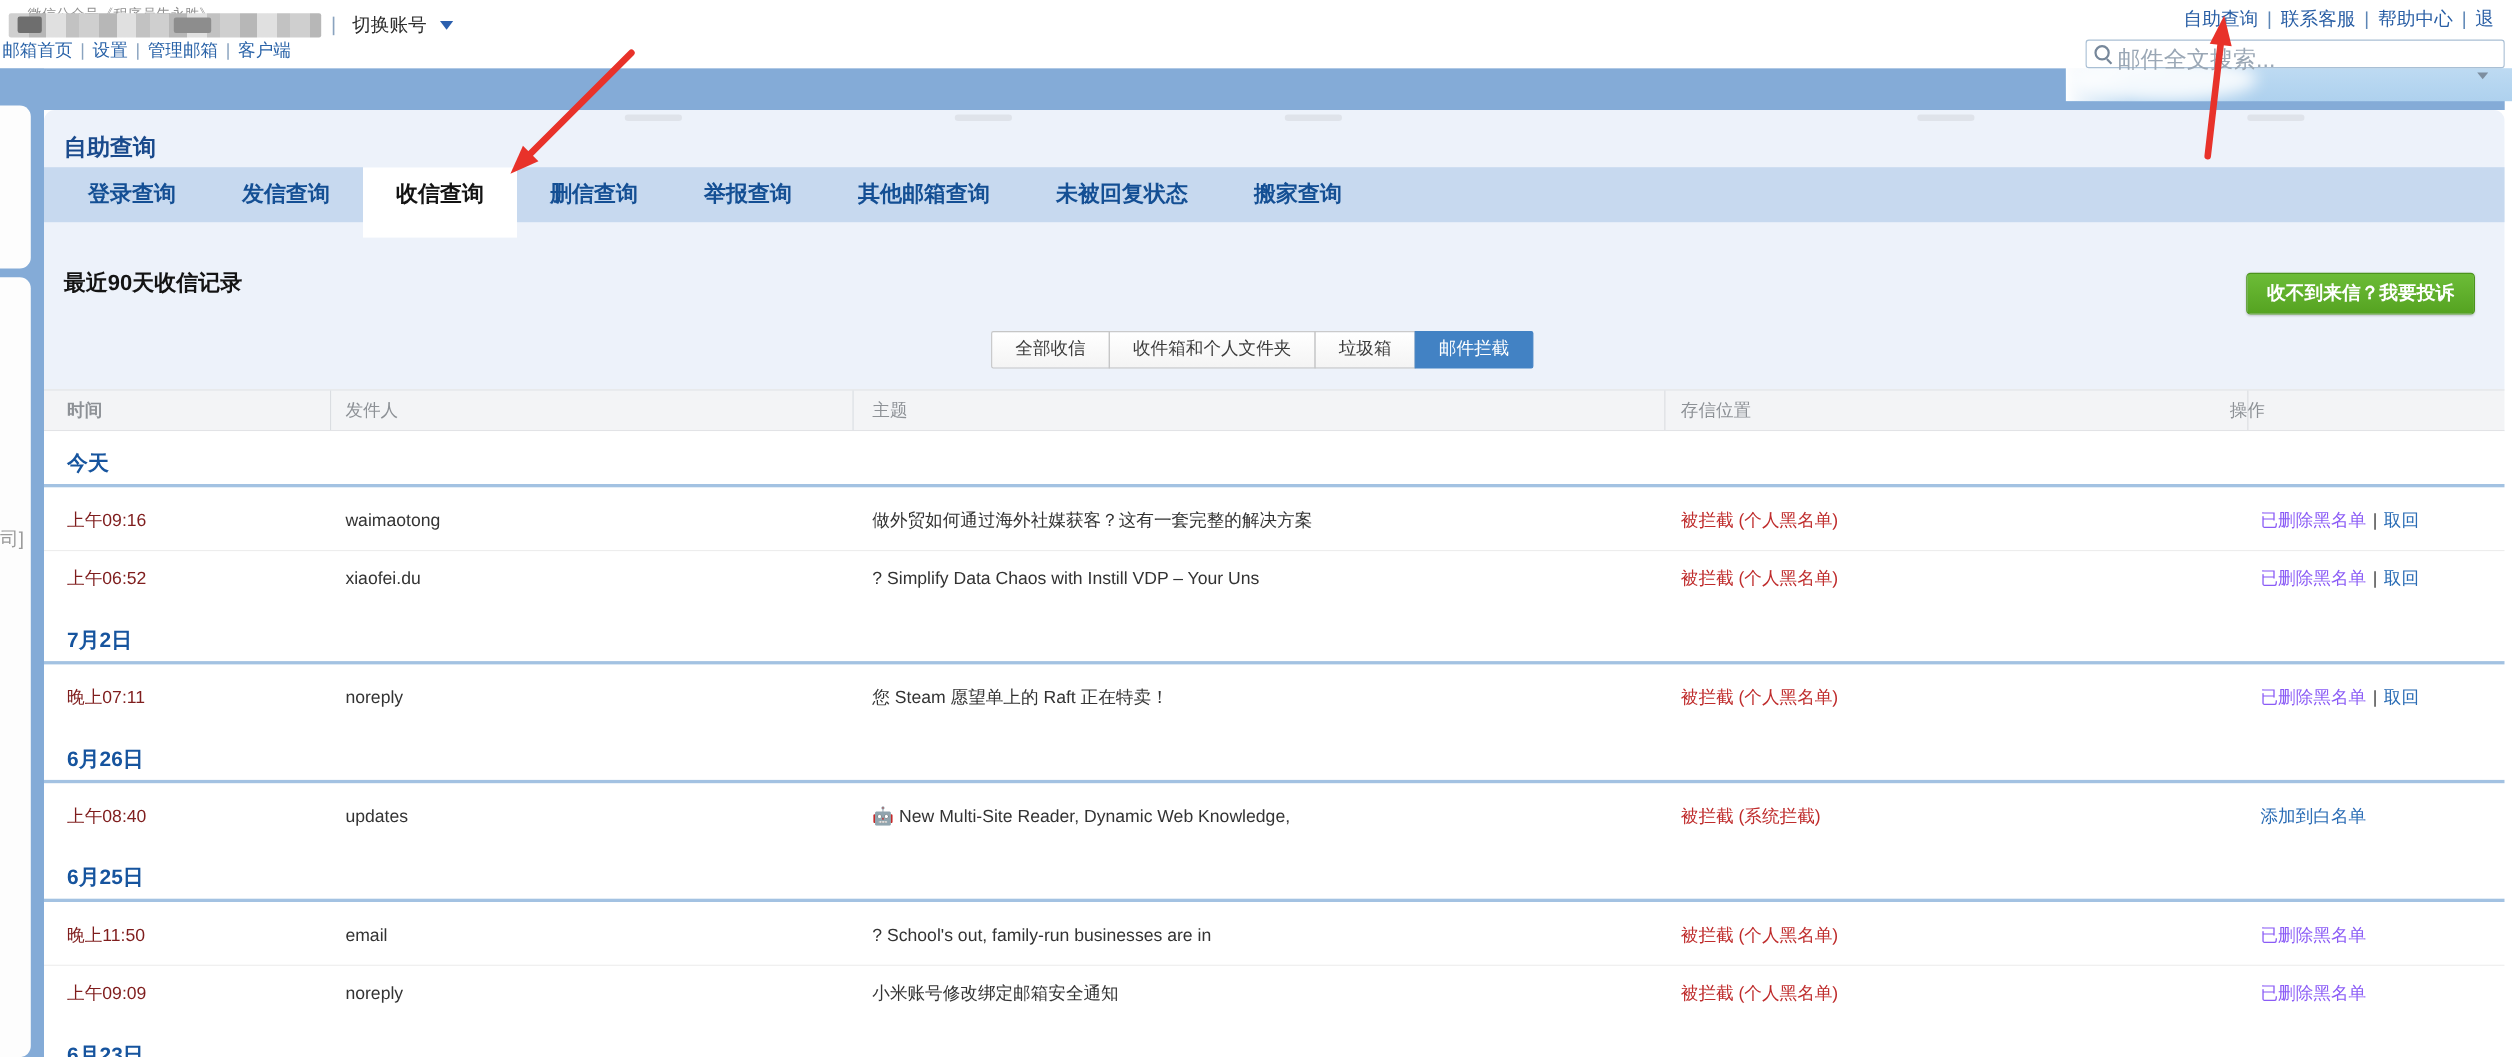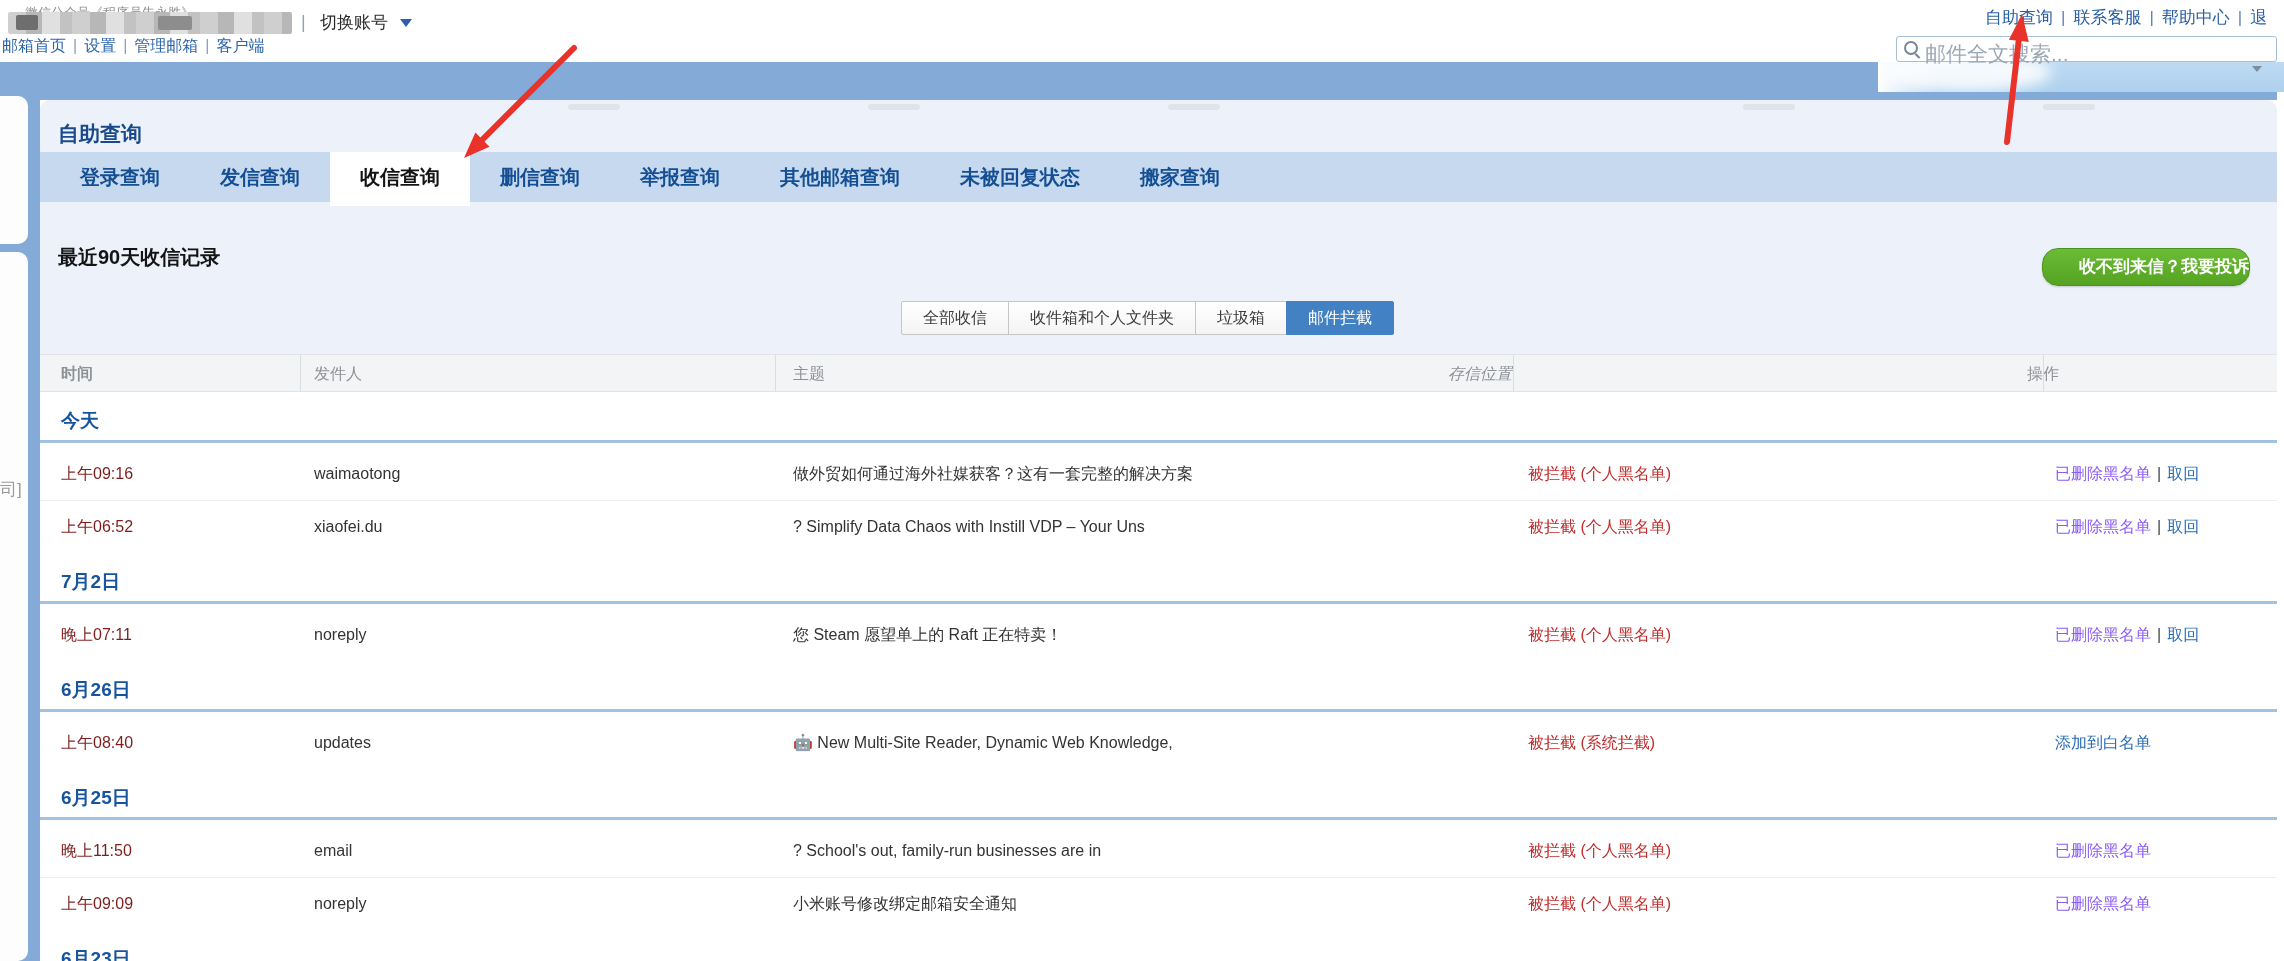--- a/index.html
+++ b/index.html
@@ -45,25 +45,25 @@
   
   .panel{position:absolute;left:40px;top:100px;width:2237px;height:861px;background:#ffffff;
          border-radius:10px 10px 0 0;overflow:hidden;z-index:3;}
   .panel-top{position:absolute;left:0;top:0;width:2237px;height:254px;background:#edf2fa;}
   .dash{position:absolute;top:4px;width:52px;height:6px;border-radius:3px;background:#dfe3ea;}
   .panel-title{position:absolute;left:18px;top:20px;font-size:21px;font-weight:bold;color:#1a4a8c;}
   .tab-bar{position:absolute;left:0;top:52px;width:2237px;height:50px;background:#c7d9ef;padding-left:10px;
            box-sizing:border-box;white-space:nowrap;}
   .tab{display:inline-block;height:50px;line-height:50px;padding:0 30px;font-size:20px;font-weight:bold;
        color:#144f94;cursor:pointer;}
-  .tab.active{background:#ffffff;color:#141414;height:54px;}
+  .tab.active{background:#ffffff;color:#141414;height:64px;}
   .section-title{position:absolute;left:18px;top:144px;font-size:20px;font-weight:bold;color:#141414;}
-  .complaint-btn{position:absolute;left:2002px;top:148px;width:208px;height:38px;border-radius:16px;
+  .complaint-btn{position:absolute;left:2002px;top:148px;width:208px;height:38px;border-radius:4px;
        background:linear-gradient(180deg,#6cbc37 0%,#55a321 100%);border:1px solid #4c941d;box-sizing:border-box;
-       color:#fff;font-size:17px;font-weight:bold;text-align:right;line-height:36px;cursor:pointer;
+       color:#fff;font-size:17px;font-weight:bold;text-align:center;line-height:36px;cursor:pointer;
        box-shadow:0 1px 2px rgba(0,0,0,.18);}
   .filter-group{position:absolute;left:861px;top:201px;white-space:nowrap;font-size:0;}
   .filter-btn{display:inline-block;height:32px;line-height:32px;padding:0 21px;font-size:16px;color:#3c3c3c;
        background:linear-gradient(180deg,#ffffff,#f4f4f4);border:1px solid #c6c6c6;margin-left:-1px;
        cursor:pointer;vertical-align:top;text-align:center;}
   .filter-btn:first-child{border-radius:2px 0 0 2px;margin-left:0;}
   .filter-btn:last-child{border-radius:0 2px 2px 0;}
   .filter-btn.active{background:#4282c4;border-color:#4282c4;color:#fff;}
   
   .tbl-header{position:absolute;left:0;top:254px;width:2237px;height:38px;background:#f3f4f6;
@@ -138,21 +138,21 @@
     <div class="tab-bar" id="tab-bar"><span class="tab">登录查询</span><span class="tab">发信查询</span><span class="tab active">收信查询</span><span class="tab">删信查询</span><span class="tab">举报查询</span><span class="tab">其他邮箱查询</span><span class="tab">未被回复状态</span><span class="tab">搬家查询</span></div>
 
     <div class="section-title">最近90天收信记录</div>
     <div class="complaint-btn">收不到来信？我要投诉</div>
     <div class="filter-group" id="filter-group"><span class="filter-btn">全部收信</span><span class="filter-btn">收件箱和个人文件夹</span><span class="filter-btn">垃圾箱</span><span class="filter-btn active">邮件拦截</span></div>
 
     <div class="tbl-header" id="tbl-header">
         <span class="col" style="left: 21px; font-weight: bold;">时间</span>
         <span class="col" style="left: 274px;">发件人</span>
         <span class="col" style="left: 753px;">主题</span>
-        <span class="col" style="left: 1408px; font-style: italic;">存信位置</span>
+        <span class="col" style="left: 1488px;">存信位置</span>
         <span class="col" style="left: 1987px;">操作</span>
         <span class="div" style="left: 260px;"></span>
         <span class="div" style="left: 735px;"></span>
         <span class="div" style="left: 1473px;"></span>
         <span class="div" style="left: 2003px;"></span>
       </div>
     <div class="tbl-body" id="tbl-body">
         <div class="grp-head">
           <div class="grp-date">今天</div>
           <div class="grp-line"></div>

